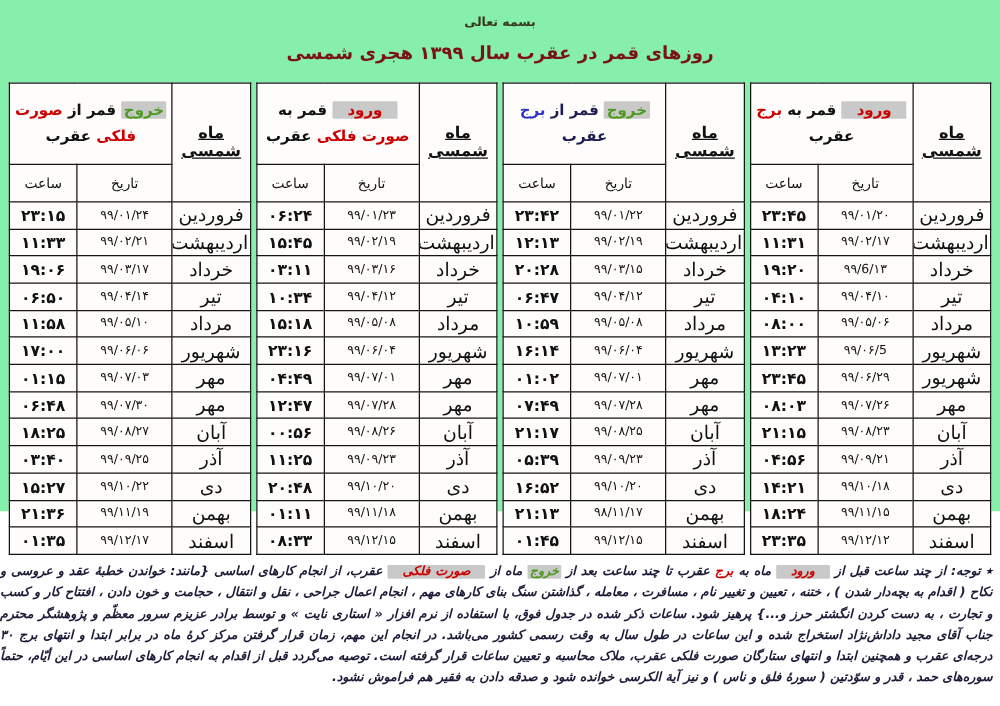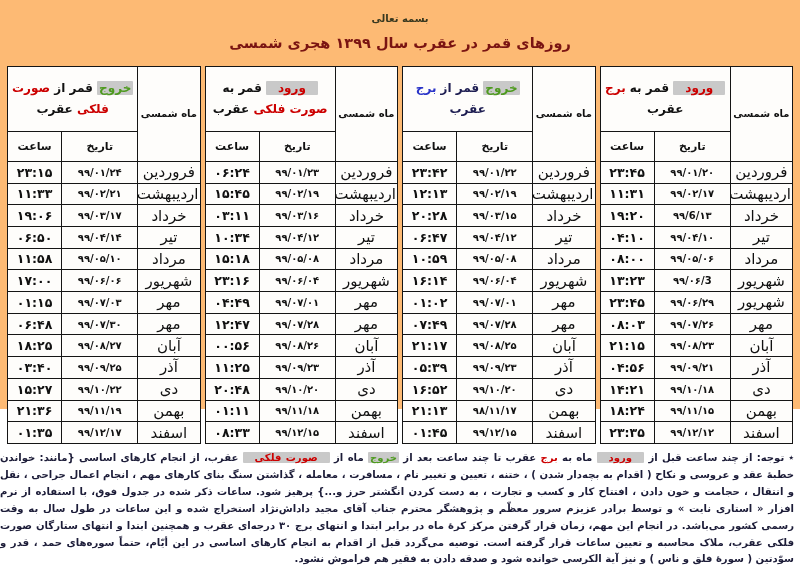--- a/index.html
+++ b/index.html
@@ -1,35 +1,35 @@
 <!DOCTYPE html>
 <html lang="fa" dir="rtl" style="--maroon: #7a1412; --red: #cc0000; --green: #4e9a1f; --blue: #2b35c8; --hl: #c9c9c9; --teal: #117a65;"><head>
 <meta charset="utf-8">
 <style>
   html,body{margin:0;padding:0;width:800px;height:565px;overflow:hidden;background:#ffffff;}
   body{font-family:"DejaVu Sans",sans-serif;color:#111;}
-  .page{position:relative;width:800px;height:409px;background:#fdba74;direction:rtl;}
+  .page{position:relative;width:800px;height:409px;background:#86efac;direction:rtl;}
   .basmala{padding-top:13px;text-align:center;font-size:10px;font-weight:bold;color:#38381f;}
   .title{margin-top:11px;text-align:center;font-size:14.5px;font-weight:bold;color:var(--maroon,#7a1412);letter-spacing:.2px;}
   .tables{display:flex;justify-content:space-between;gap:4px;margin:15px 7px 0 7px;direction:rtl;}
   table.grp{border-collapse:collapse;table-layout:fixed;width:194px;height:378px;background:#fefdfb;}
   table.grp td{border:1px solid #151515;padding:0 1px;text-align:center;vertical-align:middle;overflow:hidden;}
-  td.month-head{font-size:10px;font-weight:bold;vertical-align:top;padding-top:8px;}
+  td.month-head{font-size:13px;font-weight:bold;vertical-align:top;padding-top:8px;text-decoration:underline;}
   td.group-title{height:56px;vertical-align:top;padding-top:5px;font-size:12px;font-weight:bold;line-height:21px;}
-  tr.subhead td{height:25px;font-size:11px;font-weight:bold;}
+  tr.subhead td{height:25px;font-size:11px;font-weight:normal;}
   td.month{font-size:15px;}
-  td.date{font-size:10px;font-weight:bold;direction:ltr;unicode-bidi:embed;letter-spacing:.3px;}
+  td.date{font-size:10px;font-weight:normal;direction:ltr;unicode-bidi:embed;letter-spacing:.3px;}
   td.time{font-size:12.5px;font-weight:bold;direction:ltr;unicode-bidi:embed;}
   .seg-k{color:inherit;}
   .seg-navy{color:#1e1e52;}
   .seg-red{color:var(--red,#cc0000);}
   .seg-blue{color:var(--blue,#2b35c8);}
   .seg-red-hl{color:var(--red,#cc0000);background:var(--hl,#c9c9c9);padding:0 12px;border-radius:1px;}
   .seg-green-hl{color:var(--green,#4e9a1f);background:var(--hl,#c9c9c9);padding:0 2px;border-radius:1px;}
-  .footer{position:relative;margin:6px 6px 0 0;direction:rtl;text-align:justify;font-size:10.1px;font-weight:bold;line-height:16.9px;color:#1c1c38;height:96px;}
+  .footer{position:relative;margin:6px 6px 0 0;direction:rtl;text-align:justify;font-size:10.1px;font-weight:bold;line-height:16.9px;color:#1c1c38;height:96px;font-style:italic;}
   .blessing{position:absolute;left:4px;top:66px;font-size:10.5px;font-weight:bold;color:var(--teal,#117a65);}
 </style>
 </head>
 <body>
 
 <div class="page">
 
   <div class="basmala">بسمه تعالی</div>
 
   <div class="title">روزهای قمر در عقرب سال ۱۳۹۹ هجری شمسی</div>
@@ -73,21 +73,21 @@
             <td class="date">۹۹/۰۴/۱۰</td>
             <td class="time">۰۴:۱۰</td>
           </tr>
           <tr>
             <td class="month">مرداد</td>
             <td class="date">۹۹/۰۵/۰۶</td>
             <td class="time">۰۸:۰۰</td>
           </tr>
           <tr>
             <td class="month">شهریور</td>
-            <td class="date">۹۹/۰۶/3</td>
+            <td class="date">۹۹/۰۶/5</td>
             <td class="time">۱۳:۲۳</td>
           </tr>
           <tr>
             <td class="month">شهریور</td>
             <td class="date">۹۹/۰۶/۲۹</td>
             <td class="time">۲۳:۴۵</td>
           </tr>
           <tr>
             <td class="month">مهر</td>
             <td class="date">۹۹/۰۷/۲۶</td>

